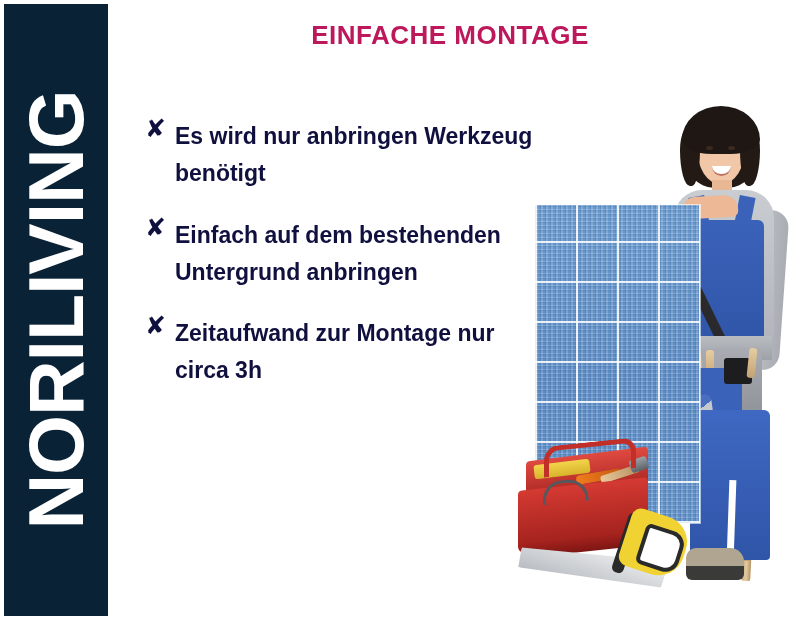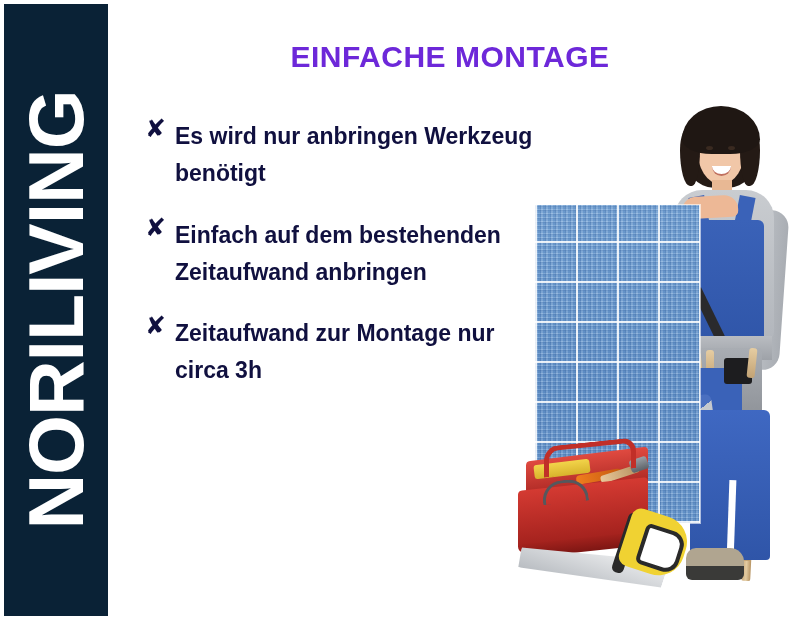--- a/index.html
+++ b/index.html
@@ -34,25 +34,25 @@
     font-size:77px;
     font-weight:bold;
     letter-spacing:-1px;
     font-family:"Liberation Sans", sans-serif;
     line-height:1;
   }
 
   
   .title{
     position:absolute;
-    left:120px;top:40px;
+    left:120px;top:20px;
     width:660px;
     text-align:center;
-    color:#6d28d9;
-    font-size:30px;
+    color:#be185d;
+    font-size:26px;
     font-weight:bold;
     letter-spacing:0.5px;
     font-family:"Liberation Sans", sans-serif;
   }
 
   
   .bullets{
     position:absolute;
     left:145px;top:118px;
     width:400px;
@@ -326,21 +326,21 @@
 
   <div class="bullets">
 
     <div class="bullet">
       <span class="bullet-mark">✘</span>
       <div class="bullet-text">Es wird nur anbringen Werkzeug benötigt</div>
     </div>
 
     <div class="bullet">
       <span class="bullet-mark">✘</span>
-      <div class="bullet-text">Einfach auf dem bestehenden Zeitaufwand anbringen</div>
+      <div class="bullet-text">Einfach auf dem bestehenden Untergrund anbringen</div>
     </div>
 
     <div class="bullet">
       <span class="bullet-mark">✘</span>
       <div class="bullet-text">Zeitaufwand zur Montage nur circa 3h</div>
     </div>
 
   </div>
 
   <div class="photo">

